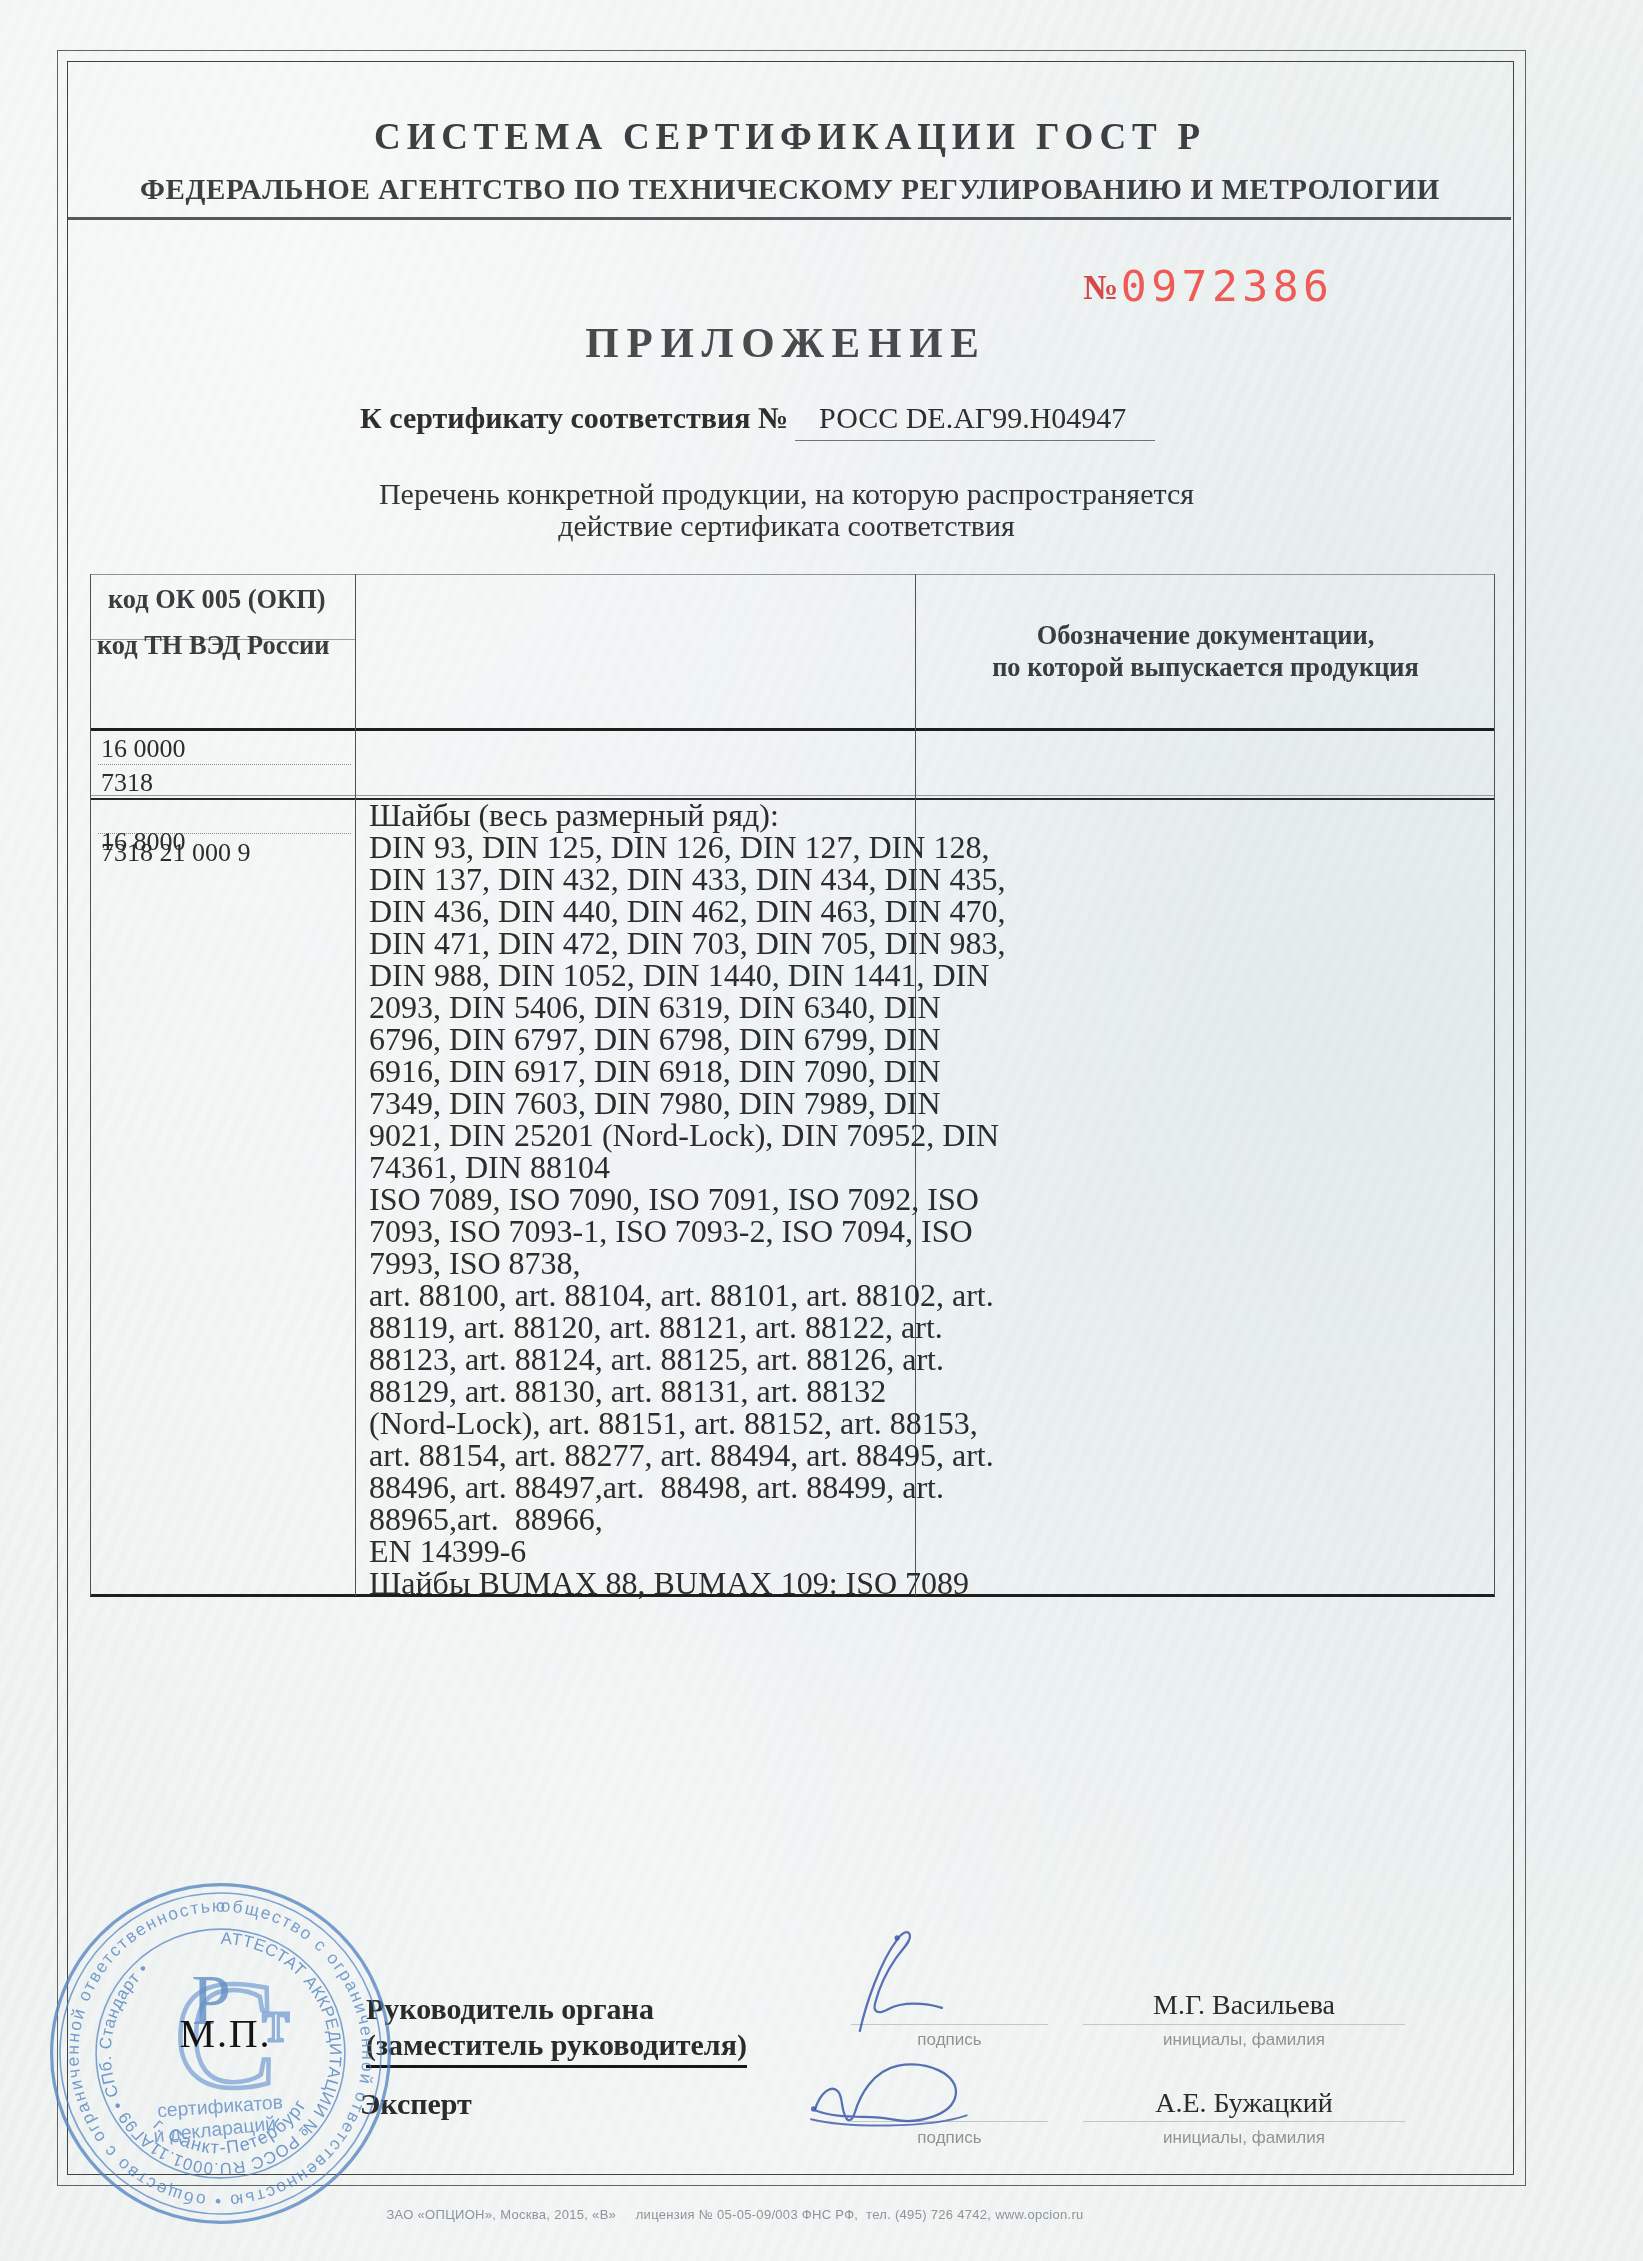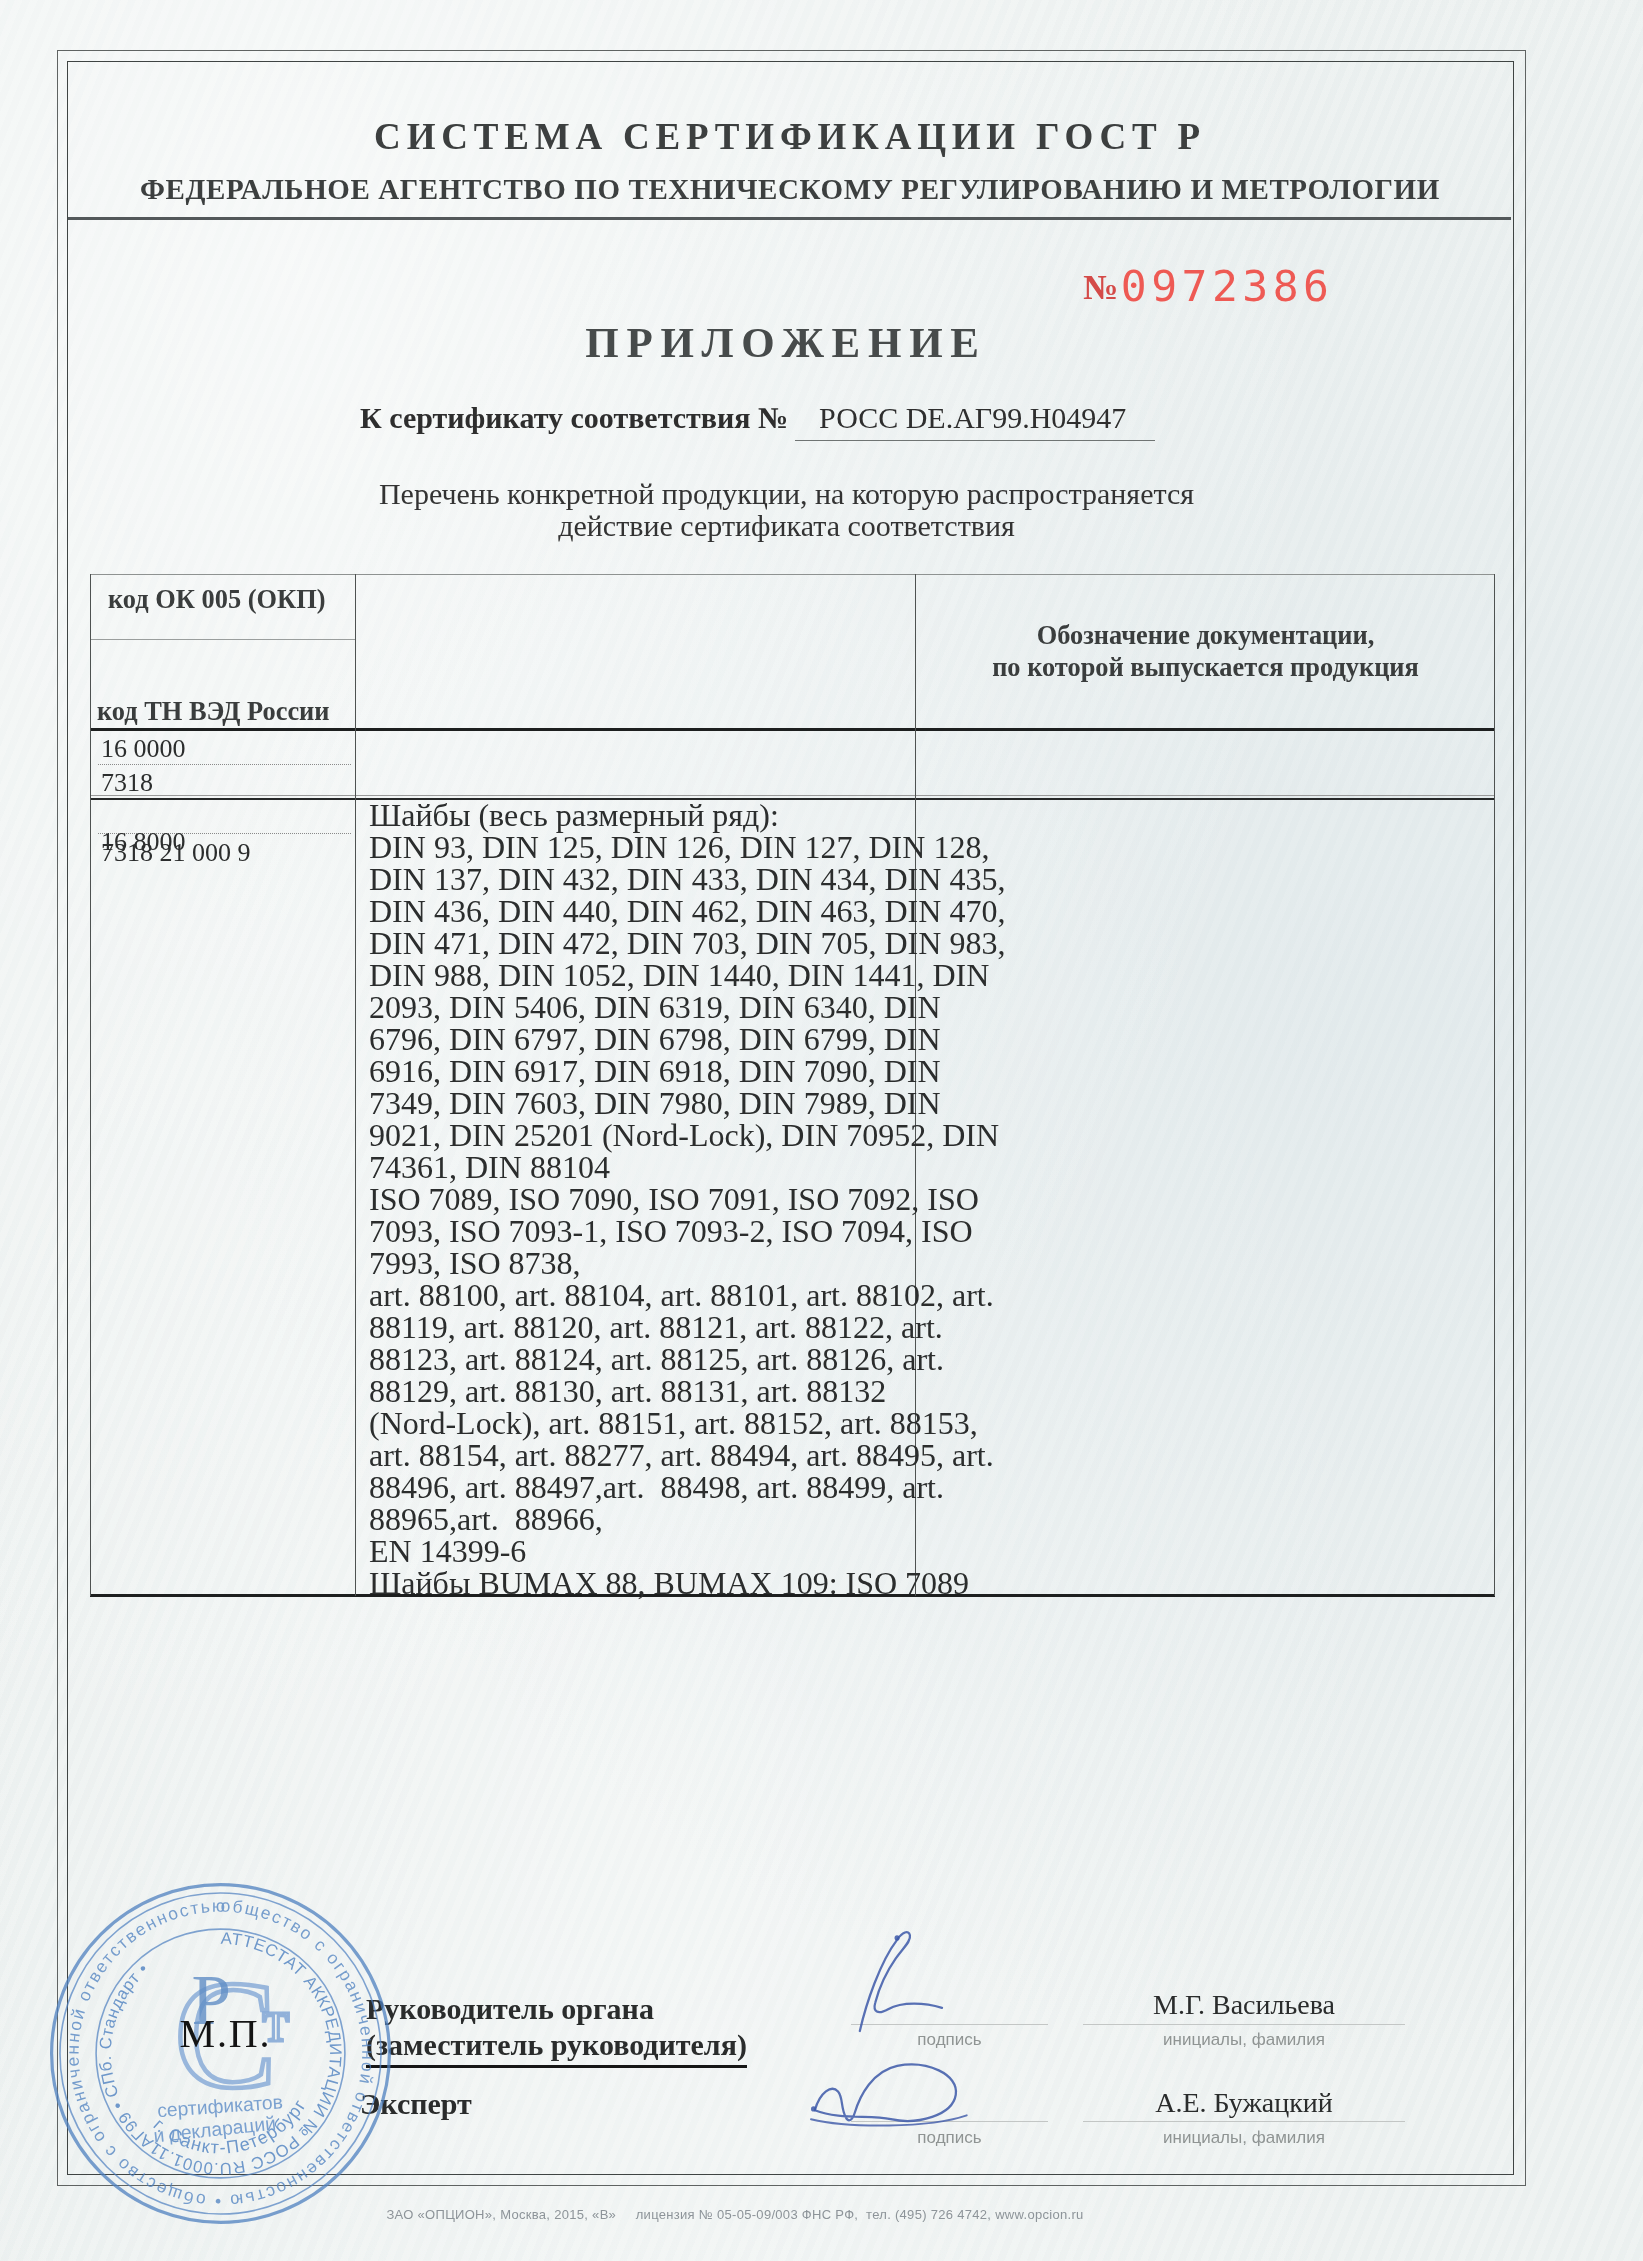--- a/index.html
+++ b/index.html
@@ -39,21 +39,21 @@
   .line-rowsep-a{left:90px;top:795px;width:1405px;height:0.6px;background:#9a9a9a;}
   .line-rowsep-b{left:90px;top:798px;width:1405px;height:1.9px;background:#262828;}
   .line-bottom{left:90px;top:1594px;width:1405px;height:2.6px;background:#1d1f1f;}
   .dotted1{left:98px;top:764px;width:253px;border-top:1.9px dotted #8a8a8a;}
   .dotted2{left:98px;top:833px;width:253px;border-top:1.9px dotted #8a8a8a;}
   .v-left{left:90px;top:574px;width:1.3px;height:1022px;background:#4e5251;}
   .v-c1{left:355px;top:574px;width:1.3px;height:1022px;background:#4e5251;}
   .v-c2{left:915px;top:574px;width:1.3px;height:1022px;background:#4e5251;}
   .v-right{left:1494px;top:574px;width:1.3px;height:1022px;background:#4e5251;}
   .th1a{left:108px;top:584px;font-size:26.4px;font-weight:bold;color:#3a3d3d;}
-  .th1b{left:97px;top:696px;font-size:26.4px;font-weight:bold;color:#3a3d3d;}
+  .th1b{left:97px;top:630px;font-size:26.4px;font-weight:bold;color:#3a3d3d;}
   .th2{left:357px;top:619px;width:557px;text-align:center;font-size:26.4px;font-weight:bold;
        line-height:32px;white-space:pre-line;color:#3a3d3d;}
   .th3{left:918px;top:619px;width:575px;text-align:center;font-size:26.4px;font-weight:bold;
        line-height:32px;white-space:pre-line;color:#3a3d3d;}
   .cell-code{font-size:26px;color:#2b2d2d;white-space:nowrap;}
   .r1okp{left:101px;top:734px;}
   .r1tn{left:101px;top:748px;margin-top:20px;}
   .r2okp{left:101px;top:803px;margin-top:24px;}
   .r2tn{left:101px;top:838px;}
   .product{left:369px;top:799px;width:545px;font-size:32px;line-height:32px;

